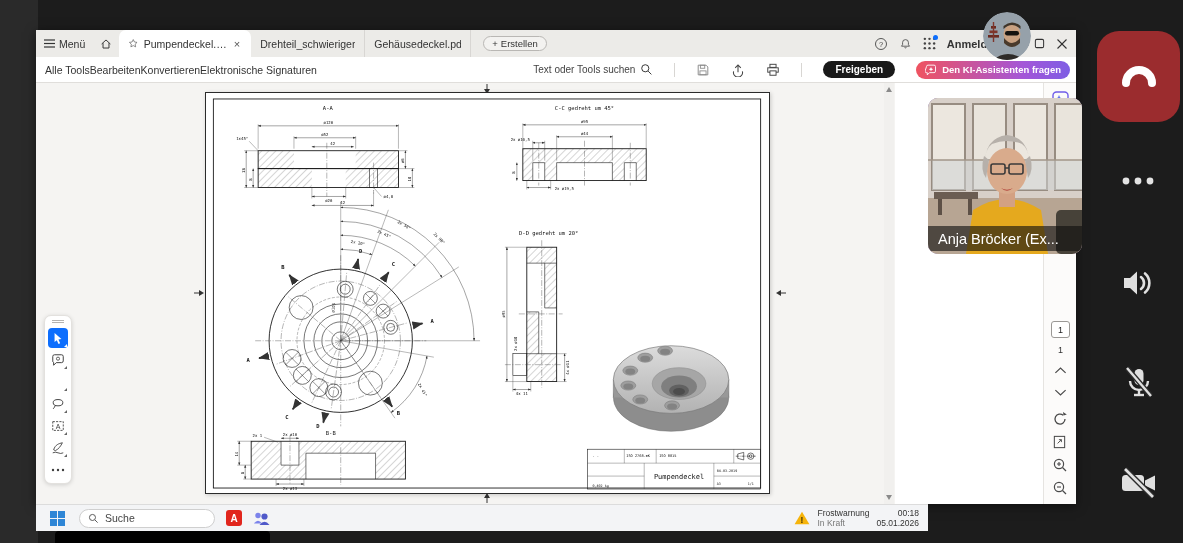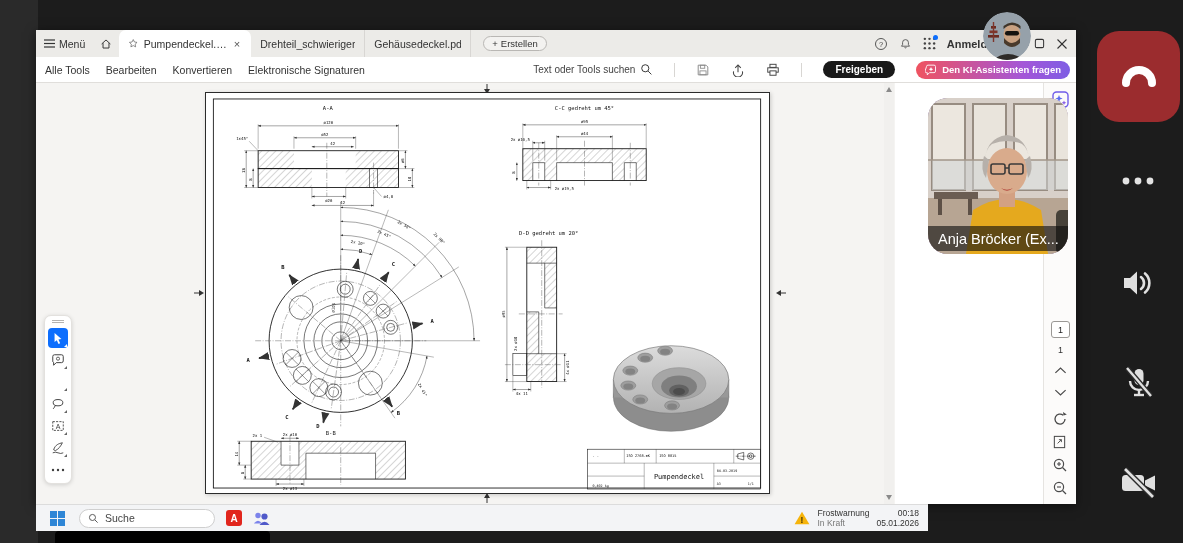--- a/index.html
+++ b/index.html
@@ -12,21 +12,21 @@
   .tabbar{position:relative;height:27px;background:#ecebe8;display:flex;align-items:center;font-size:10.5px;color:#333}
   .menu-btn{display:flex;align-items:center;gap:4px;padding:0 8px;height:100%;cursor:pointer}
   .home-btn{display:flex;align-items:center;padding:0 6px;height:100%}
   .tab{display:flex;align-items:center;gap:5px;height:100%;padding:0 9px;max-width:140px;white-space:nowrap;overflow:hidden;border-right:1px solid #d8d6d3}
   .tab.active{background:#fff;border-radius:7px 7px 0 0;border-right:none}
   .tab .x{color:#555;font-size:11px;padding:0 2px;cursor:pointer}
   .create-btn{display:flex;align-items:center;gap:3px;margin-left:12px;border:1px solid #b9b7b4;border-radius:9px;padding:1px 8px;font-size:9.5px;color:#333;background:#f3f2f0}
   .tab-right{position:absolute;right:8px;top:0;height:100%;display:flex;align-items:center;gap:11px;color:#333}
   .signin{font-weight:bold;font-size:11px}
   .toolbar{height:26px;background:#fff;border-bottom:1px solid #e0dedb;display:flex;align-items:center;font-size:10.5px;color:#333;position:relative}
-  .toolbar .nav-item{margin-left:16px;cursor:pointer}
+  .toolbar .nav-item{cursor:pointer}
   .toolbar .nav-item:first-child{margin-left:9px}
   .tool-right{position:absolute;right:6px;display:flex;align-items:center;gap:21px}
   .tsearch{display:flex;align-items:center;gap:5px;color:#444;font-size:10px}
   .vdiv{width:1px;height:14px;background:#d8d6d3}
   .pill-dark{background:#191919;color:#fff;font-size:10px;font-weight:bold;border-radius:11px;padding:3px 12px;cursor:pointer}
   .pill-ai{display:flex;align-items:center;gap:5px;background:linear-gradient(90deg,#ef5360,#a356d8 70%,#7e5ee4);color:#fff;font-size:9.5px;font-weight:bold;border-radius:11px;padding:3px 9px;cursor:pointer}
   .viewer{position:absolute;left:0;top:53px;width:859px;height:421px;background:#f5f4f2;overflow:hidden}
   .rightcol{position:absolute;right:0;top:53px;width:33px;height:421px;background:#fcfbfa;border-left:1px solid #e6e4e1}
   .rc-icon{position:absolute;left:8px;width:17px;height:17px;color:#4a4a4a;cursor:pointer}
   .pagebox{position:absolute;left:7px;width:19px;height:17px;border:1px solid #9a9895;border-radius:3px;background:#fff;font-size:9px;color:#222;display:flex;align-items:center;justify-content:center}
@@ -47,21 +47,21 @@
   .tsearchpill{display:flex;align-items:center;gap:6px;margin-left:14px;width:136px;height:19px;background:#fff;border:1px solid #cfcfcf;border-radius:10px;padding:0 8px;font-size:10.5px;color:#444;cursor:pointer}
   .tb-ico{margin-left:11px;cursor:pointer}
   .tb-right{margin-left:auto;display:flex;align-items:center;gap:7px;padding-right:9px}
   .twoline{font-size:8.5px;line-height:10px;color:#333}
   .twoline .sub{color:#777}
   .clock{font-size:8.5px;line-height:10px;color:#333;text-align:right}
   .sharebar{position:absolute;left:55px;top:531px;width:215px;height:12px;background:#000;border-radius:4px 4px 0 0}
   
   .avatar{position:absolute;left:983px;top:12px;width:48px;height:48px;border-radius:50%;overflow:hidden;cursor:pointer}
   .hangup{position:absolute;left:1097px;top:31px;width:83px;height:91px;border-radius:22px;background:#9b2c2e;display:flex;align-items:center;justify-content:center;cursor:pointer}
-  .tile{position:absolute;left:928px;top:98px;width:140px;height:156px;border-radius:20px;overflow:hidden;background:#4c1d95;cursor:pointer}
+  .tile{position:absolute;left:928px;top:98px;width:154px;height:156px;border-radius:10px;overflow:hidden;background:#4c1d95;cursor:pointer}
   .namebar{position:absolute;left:0;right:0;bottom:3px;height:25px;background:rgba(15,15,15,.62);color:#fff;font-size:14.5px;display:flex;align-items:center;padding-left:10px;white-space:nowrap}
   .ctl{position:absolute;color:#dedede;cursor:pointer}
   
   .dwg text{font-family:"DejaVu Sans Mono",monospace;fill:#111}
   .dt{font-size:4px}
   .vt{font-size:5.5px}
   .sec{font-size:5.5px;font-weight:bold}
   .ol{stroke:#1a1a1a;stroke-width:.9;fill:none}
   .ol2{stroke:#1a1a1a;stroke-width:.6;fill:none}
   .cl{stroke:#444;stroke-width:.4;fill:none;stroke-dasharray:6 1.5 1 1.5}

